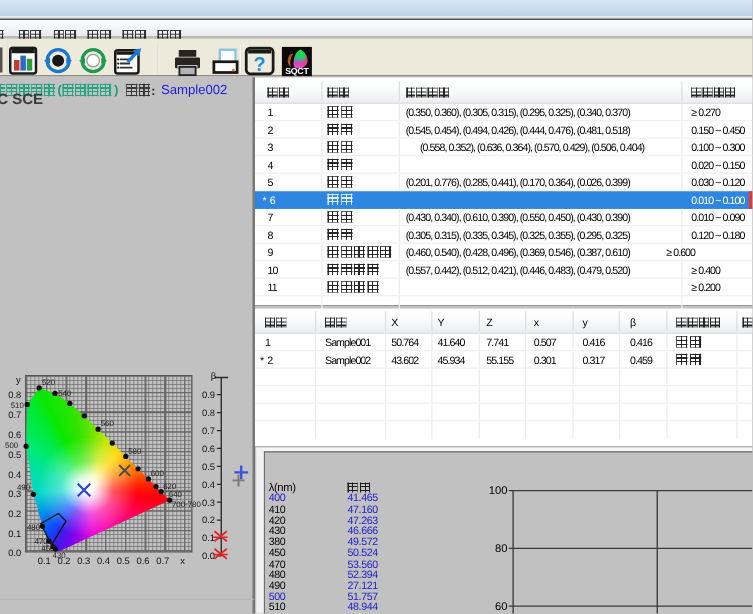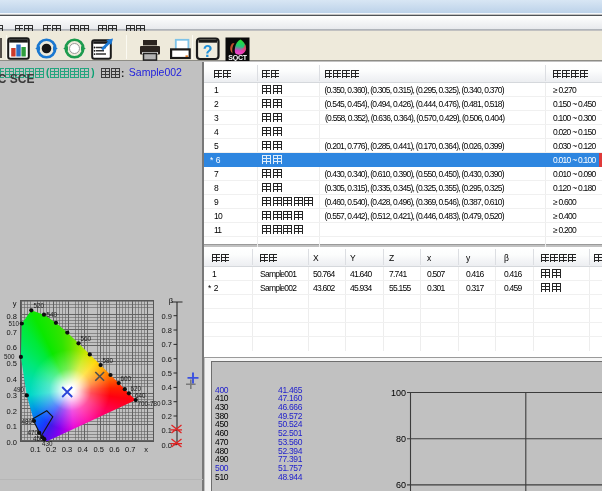--- a/index.html
+++ b/index.html
@@ -157,21 +157,21 @@
       <span class="c" style="left:58px"><i class="cj"></i><i class="cj"></i></span>
   <span class="c" style="left:120.5px">(0.545, 0.454), (0.494, 0.426), (0.444, 0.476), (0.481, 0.518)</span>
   <span class="c" style="left:349px">0.150 ~ 0.450</span>
     </div>
  <div class="row" style="top:49.0px">
       <div class="cv" style="left:53px"></div>
       <div class="cv" style="left:115px"></div>
       <div class="cv" style="left:341px"></div>
   <span class="c" style="left:10px">3</span>
       <span class="c" style="left:58px"><i class="cj"></i><i class="cj"></i></span>
-  <span class="c" style="left:121px">(0.558, 0.352), (0.636, 0.364), (0.570, 0.429), (0.506, 0.404)</span>
+  <span class="c" style="left:132px">(0.558, 0.352), (0.636, 0.364), (0.570, 0.429), (0.506, 0.404)</span>
   <span class="c" style="left:349px">0.100 ~ 0.300</span>
     </div>
  <div class="row" style="top:63.0px">
       <div class="cv" style="left:53px"></div>
       <div class="cv" style="left:115px"></div>
       <div class="cv" style="left:341px"></div>
   <span class="c" style="left:10px">4</span>
       <span class="c" style="left:58px"><i class="cj"></i><i class="cj"></i></span>
   <span class="c" style="left:349px">0.020 ~ 0.150</span>
     </div>
@@ -208,21 +208,21 @@
   <span class="c" style="left:120.5px">(0.305, 0.315), (0.335, 0.345), (0.325, 0.355), (0.295, 0.325)</span>
   <span class="c" style="left:349px">0.120 ~ 0.180</span>
     </div>
  <div class="row" style="top:133.0px">
       <div class="cv" style="left:53px"></div>
       <div class="cv" style="left:115px"></div>
       <div class="cv" style="left:341px"></div>
   <span class="c" style="left:10px">9</span>
       <span class="c" style="left:58px"><i class="cj"></i><i class="cj"></i><i class="cj"></i><i class="cj"></i><i class="cj"></i></span>
   <span class="c" style="left:120.5px">(0.460, 0.540), (0.428, 0.496), (0.369, 0.546), (0.387, 0.610)</span>
-  <span class="c" style="left:349px">≥ 0.600</span>
+  <span class="c" style="left:329px">≥ 0.600</span>
     </div>
  <div class="row" style="top:147.0px">
       <div class="cv" style="left:53px"></div>
       <div class="cv" style="left:115px"></div>
       <div class="cv" style="left:341px"></div>
   <span class="c" style="left:10px">10</span>
       <span class="c" style="left:58px"><i class="cj"></i><i class="cj"></i><i class="cj"></i><i class="cj"></i></span>
   <span class="c" style="left:120.5px">(0.557, 0.442), (0.512, 0.421), (0.446, 0.483), (0.479, 0.520)</span>
   <span class="c" style="left:349px">≥ 0.400</span>
     </div>
@@ -344,29 +344,30 @@
       <div class="cv" style="left:254px"></div>
       <div class="cv" style="left:291px"></div>
       <div class="cv" style="left:329px"></div>
       <div class="cv" style="left:385px"></div>
     </div>
 </div>
 <div class="abs" id="bgap"></div>
 <div class="abs" id="bpanel"></div>
 <div class="abs" id="gutter"></div>
 <div class="abs" id="lam">
+ <div><span class="lw" style="color:#000;font-size:9px">λ(nm)</span><span style="color:#000"><i class="cj" style="width:8px;height:8px"></i><i class="cj" style="width:8px;height:8px"></i></span></div>
  <div><span class="lw lv">400</span><span class="lv">41.465</span></div>
  <div><span class="lw">410</span><span class="lv">47.160</span></div>
+ <div><span class="lw">420</span><span class="lv">47.263</span></div>
  <div><span class="lw">430</span><span class="lv">46.666</span></div>
  <div><span class="lw">380</span><span class="lv">49.572</span></div>
  <div><span class="lw">450</span><span class="lv">50.524</span></div>
- <div><span class="lw">460</span><span class="lv">52.501</span></div>
  <div><span class="lw">470</span><span class="lv">53.560</span></div>
  <div><span class="lw">480</span><span class="lv">52.394</span></div>
- <div><span class="lw">490</span><span class="lv">77.391</span></div>
+ <div><span class="lw">490</span><span class="lv">27.121</span></div>
  <div><span class="lw lv">500</span><span class="lv">51.757</span></div>
  <div><span class="lw">510</span><span class="lv">48.944</span></div>
 </div>
 <div class="abs" id="grid" style="left:19.6px;top:299.9px;width:134.3px;height:142.2px;
 background:
 repeating-linear-gradient(90deg,#636363 0 1px,transparent 1px 15.8px),
 repeating-linear-gradient(0deg,#636363 0 1px,transparent 1px 15.8px),
 repeating-linear-gradient(90deg,rgba(100,100,100,.62) 0 .8px,transparent .8px 3.16px),
 repeating-linear-gradient(0deg,rgba(100,100,100,.62) 0 .8px,transparent .8px 3.16px);
 border:1px solid #565656"></div>

